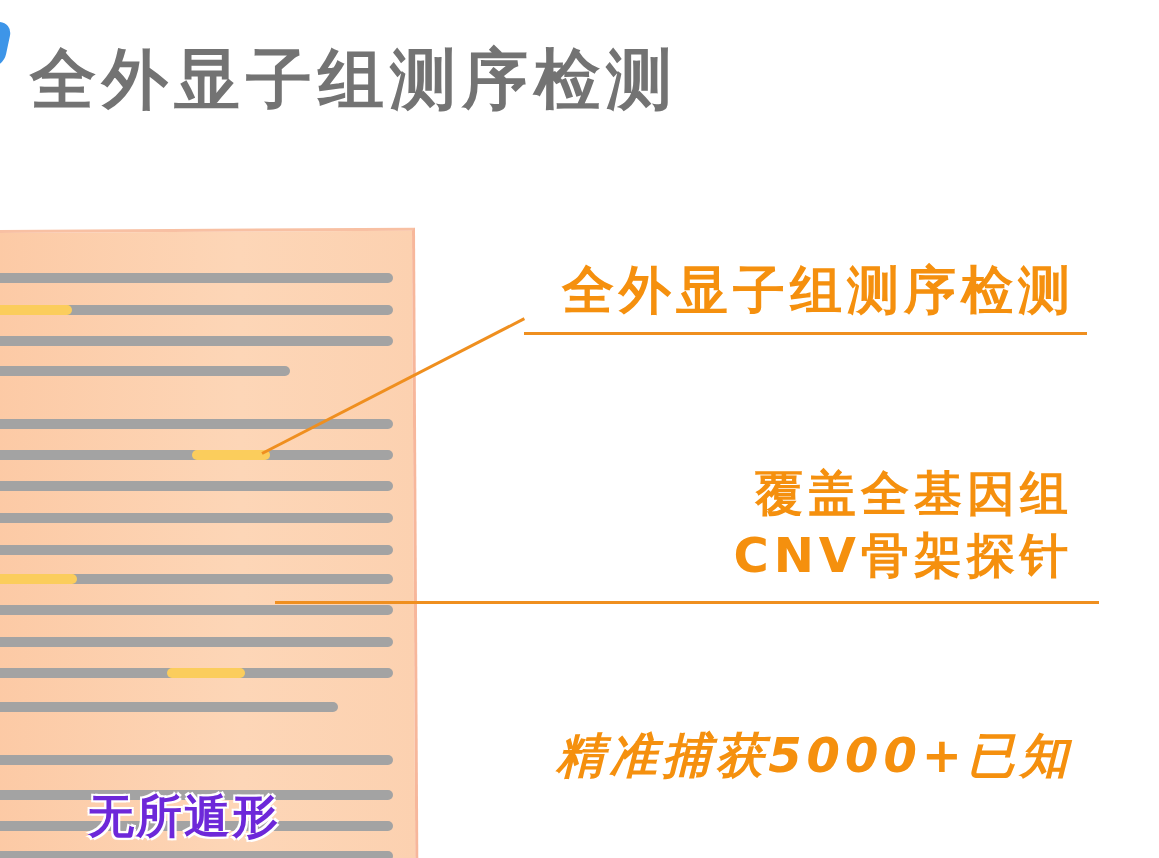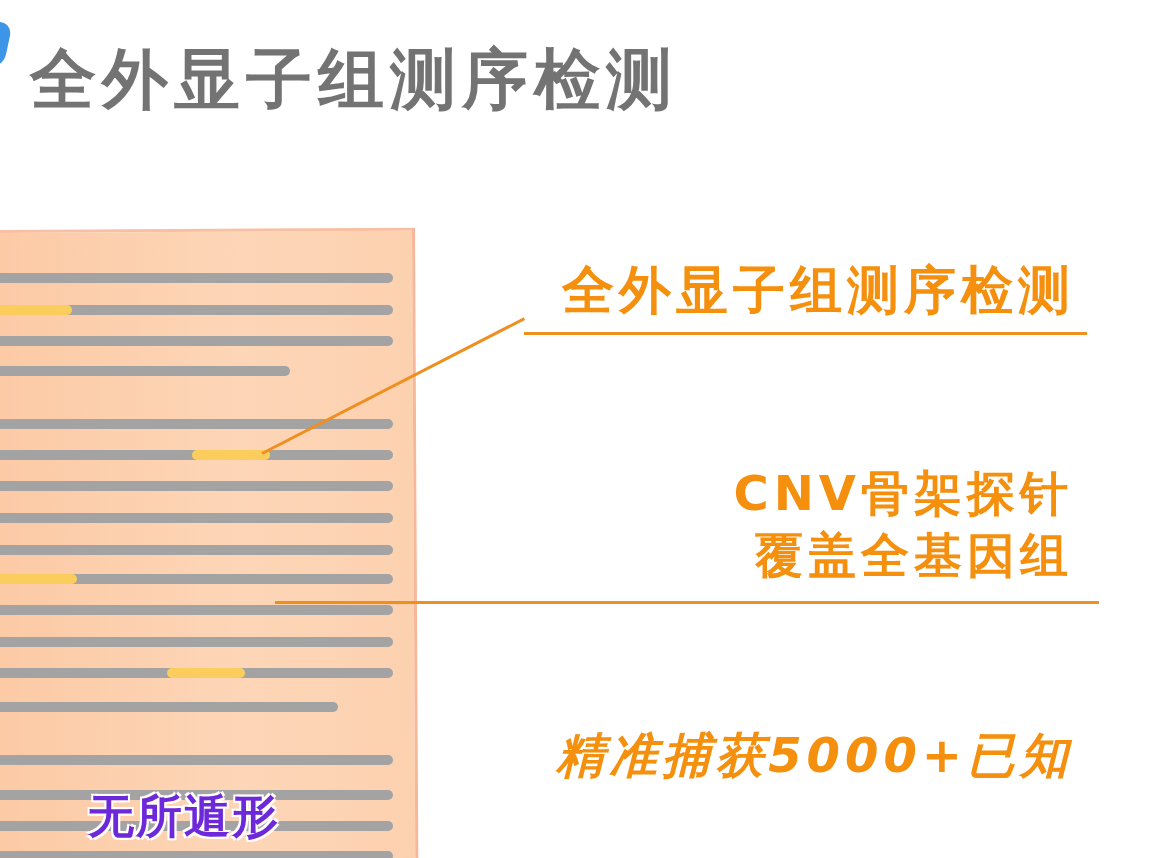--- a/index.html
+++ b/index.html
@@ -60,18 +60,18 @@
 <div class="caption">无所遁形</div>
 
 <div class="leader" style="left:262px; top:452px; width:295px; transform:rotate(-27.2deg);"></div>
 <div class="leader" style="left:524px; top:332px; width:563px;"></div>
 <div class="leader" style="left:275px; top:601px; width:824px;"></div>
 
 <div class="label l1">
   <span>全外显子组测序检测</span>
 </div>
 <div class="label l2">
+  <div>覆盖全基因组</div>
   <div>CNV骨架探针</div>
-  <div>覆盖全基因组</div>
 </div>
 <div class="label l3">
   <div>精准捕获5000+已知</div>
 </div>
 
 </body></html>

